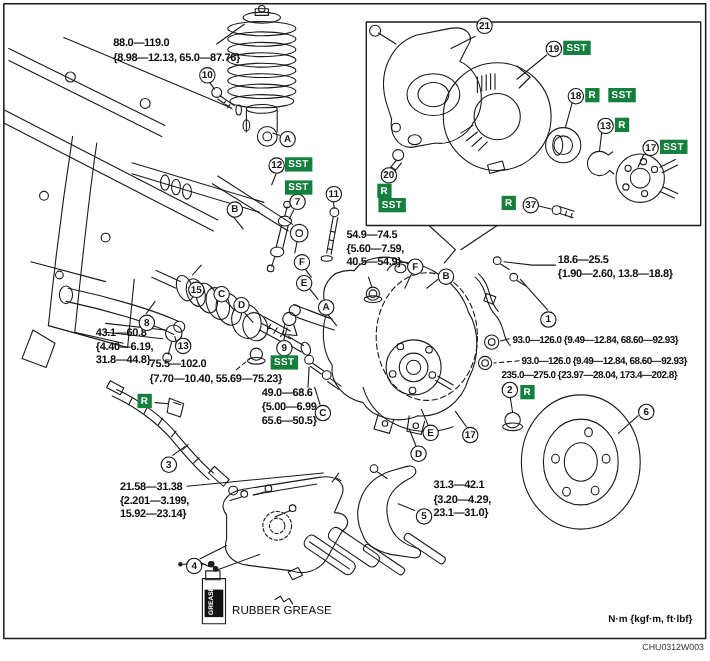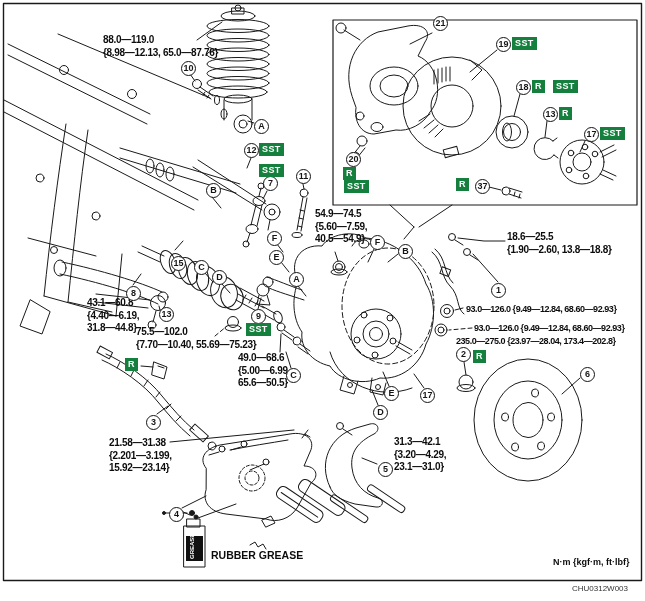--- a/index.html
+++ b/index.html
@@ -7,21 +7,21 @@
          font-family:"Liberation Sans",sans-serif;overflow:hidden;}
   svg.art{position:absolute;left:0;top:0;z-index:1;}
   .co{position:absolute;box-sizing:border-box;width:15px;height:15px;border:1.3px solid #151515;
       border-radius:50%;background:#fff;color:#151515;font-weight:bold;font-size:9px;
       line-height:12px;text-align:center;z-index:4;}
   .badge{position:absolute;background:#15803d;color:#fff;font-weight:bold;font-size:9px;
          line-height:13px;height:13px;padding:0 3px;z-index:4;letter-spacing:.4px;}
   .spec{position:absolute;color:#0c0c0c;font-weight:bold;font-size:10px;line-height:12.5px;
         letter-spacing:-0.3px;white-space:pre-line;z-index:3;}
   .spec.sm{font-size:9px;letter-spacing:-0.45px;}
-  .lbl{position:absolute;color:#0c0c0c;font-weight:bold;z-index:3;white-space:nowrap;}
+  .lbl{position:absolute;color:#0c0c0c;font-weight:normal;z-index:3;white-space:nowrap;}
 </style>
 </head>
 <body>
 
 <div class="stage">
 
 <svg class="art" width="645" height="601" viewBox="0 0 645 601" fill="none" stroke="#1a1a1a" stroke-width="1" stroke-linecap="round" stroke-linejoin="round">
 
   <rect x="3.5" y="3.5" width="638" height="577" stroke-width="1.4"></rect>
 
@@ -399,15 +399,15 @@
 
 <div class="badge" style="left:532px;top:80px">R</div>
 <div class="badge" style="left:559px;top:107px">R</div>
 <div class="badge" style="left:343px;top:167px">R</div>
 <div class="badge" style="left:456px;top:178px">R</div>
 <div class="badge" style="left:473px;top:350px">R</div>
 <div class="badge" style="left:125px;top:358px">R</div>
 
 <div class="lbl" style="left:211px;top:549px;font-size:10.5px">RUBBER GREASE</div>
 <div class="lbl" style="left:553px;top:557px;font-size:9px;font-weight:bold">N·m {kgf·m,  ft·lbf}</div>
-<div class="lbl" style="left:560px;top:584px;width:80px;text-align:center;font-size:8px;font-weight:normal;color:#333">CHU0312W003</div>
+<div class="lbl" style="left:560px;top:584px;width:80px;text-align:right;font-size:8px;font-weight:normal;color:#333">CHU0312W003</div>
 
 </div>
 
 </body></html>

